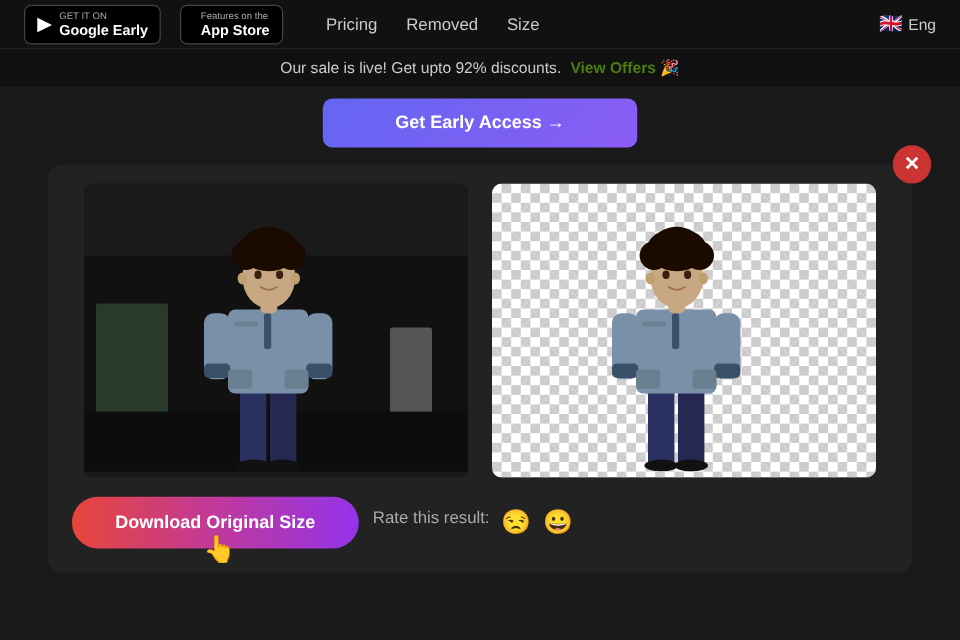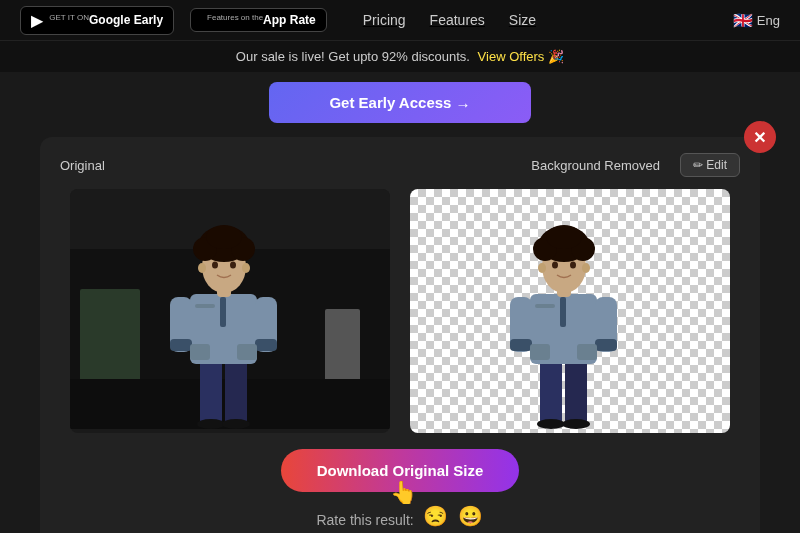--- a/index.html
+++ b/index.html
@@ -32,31 +32,30 @@
       padding: 4px 10px;
       color: #fff;
       cursor: pointer;
       text-decoration: none;
     }
     .store-btn .store-icon {
       font-size: 16px;
     }
     .store-btn-text {
       display: flex;
-      flex-direction: row;
+      flex-direction: column;
     }
     .store-btn-text .sub { font-size: 8px; color: #aaa; }
     .store-btn-text .name { font-size: 12px; font-weight: 600; color: #fff; }
 
     .nav-links {
       display: flex;
       align-items: flex-end;
       gap: 24px;
       margin-left: 20px;
-      text-decoration: underline;
     }
     .nav-link {
       color: #ccc;
       font-size: 14px;
       cursor: pointer;
       text-decoration: none;
     }
     .lang-btn {
       display: flex;
       align-items: center;
@@ -71,23 +70,23 @@
     
     .sale-banner {
       background: #111;
       text-align: center;
       padding: 8px;
       font-size: 13px;
       color: #ccc;
       border-top: 1px solid #222;
     }
     .sale-banner .view-offers {
-      color: #fde047;
-      cursor: pointer;
-      font-weight: 400;
+      color: #4d7c0f;
+      cursor: pointer;
+      font-weight: 700;
       margin-left: 4px;
     }
 
     
     .early-access-area {
       display: flex;
       justify-content: center;
       padding: 10px 16px 14px;
       background: #1a1a1a;
     }
@@ -202,21 +201,21 @@
         linear-gradient(45deg, transparent 75%, #ccc 75%),
         linear-gradient(-45deg, transparent 75%, #ccc 75%);
       background-size: 16px 16px;
       background-position: 0 0, 0 8px, 8px -8px, -8px 0px;
       background-color: #fff;
     }
 
     
     .download-area {
       display: flex;
-      flex-direction: column;
+      flex-direction: row;
       align-items: center;
       margin-top: 16px;
       gap: 12px;
     }
     .download-btn {
       background: linear-gradient(90deg, #e8463a, #c0399b, #9333ea);
       color: #fff;
       border: none;
       border-radius: 25px;
       padding: 13px 36px;
@@ -232,21 +231,21 @@
       font-size: 22px;
       bottom: -14px;
       left: 50%;
       transform: translateX(-10px);
       pointer-events: none;
     }
 
     
     .rate-row {
       display: flex;
-      align-items: flex-end;
+      align-items: flex-start;
       gap: 10px;
       color: #aaa;
       font-size: 14px;
     }
     .emoji-btn {
       font-size: 20px;
       cursor: pointer;
       background: none;
       border: none;
       padding: 0;
@@ -260,26 +259,26 @@
     <span class="store-icon">▶</span>
     <div class="store-btn-text">
       <span class="sub">GET IT ON</span>
       <span class="name">Google Early</span>
     </div>
   </a>
   <a class="store-btn">
     <span class="store-icon"></span>
     <div class="store-btn-text">
       <span class="sub">Features on the</span>
-      <span class="name">App Rate</span>
+      <span class="name">App Store</span>
     </div>
   </a>
   <div class="nav-links">
     <a class="nav-link">Pricing</a>
-    <a class="nav-link">Features</a>
+    <a class="nav-link">Removed</a>
     <a class="nav-link">Size</a>
   </div>
   <div class="lang-btn">
     <span class="flag">🇬🇧</span>
     <span>Eng</span>
   </div>
 </div>
 
 <div class="sale-banner">
   <span>Our sale is live! Get upto 92% discounts.</span>
@@ -291,29 +290,20 @@
   <button class="early-access-btn">
     <span>Get Early Access →</span>
   </button>
 </div>
 
 <div class="main-content">
   <button class="close-btn">
     <span>✕</span>
   </button>
 
-  <div class="labels-row">
-    <span class="label-original">Original</span>
-    <div class="label-right">
-      <span class="label-bg-removed">Background Removed</span>
-      <button class="edit-btn">
-        <span>✏ Edit</span>
-      </button>
-    </div>
-  </div>
 
   <div class="images-row">
 
     <div class="image-panel original-image">
       <svg width="100%" height="100%" viewBox="0 0 320 240">
 
         <rect width="320" height="240" fill="#1a1a1a"></rect>
 
         <rect x="0" y="60" width="320" height="180" fill="#111"></rect>
 

